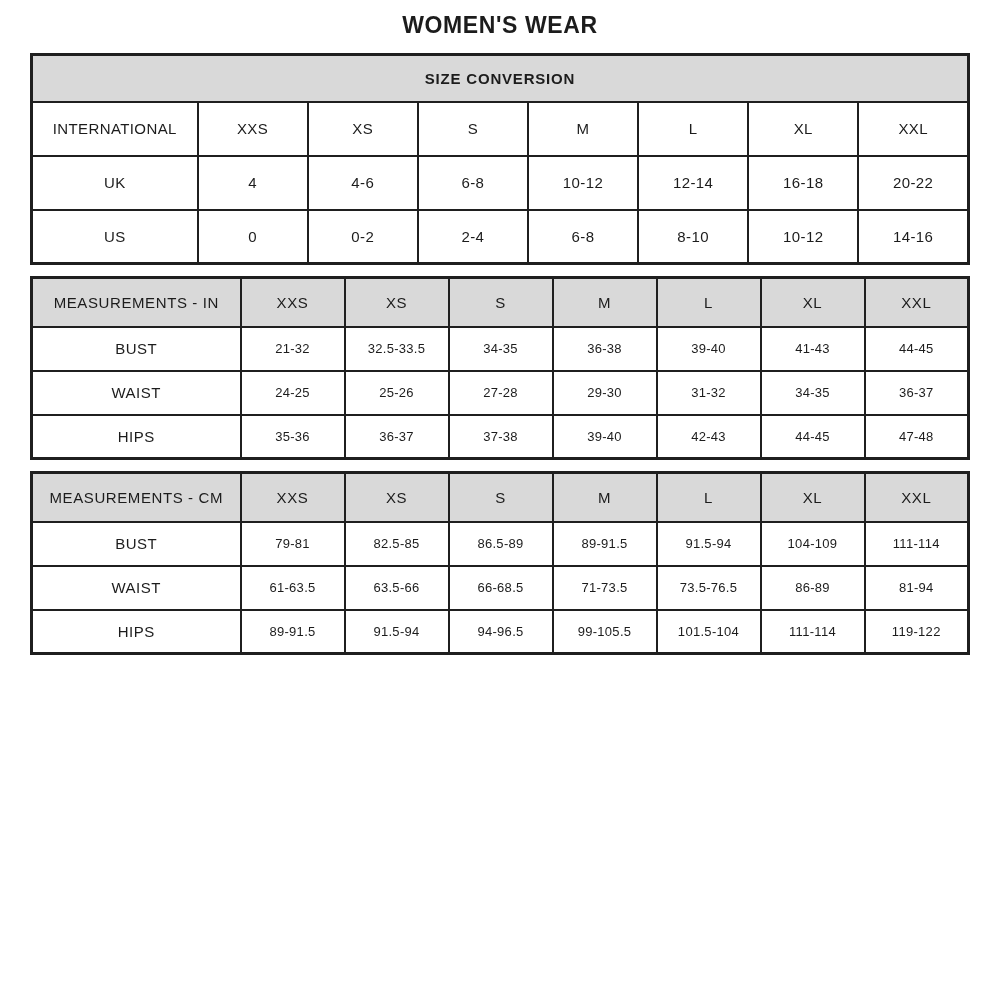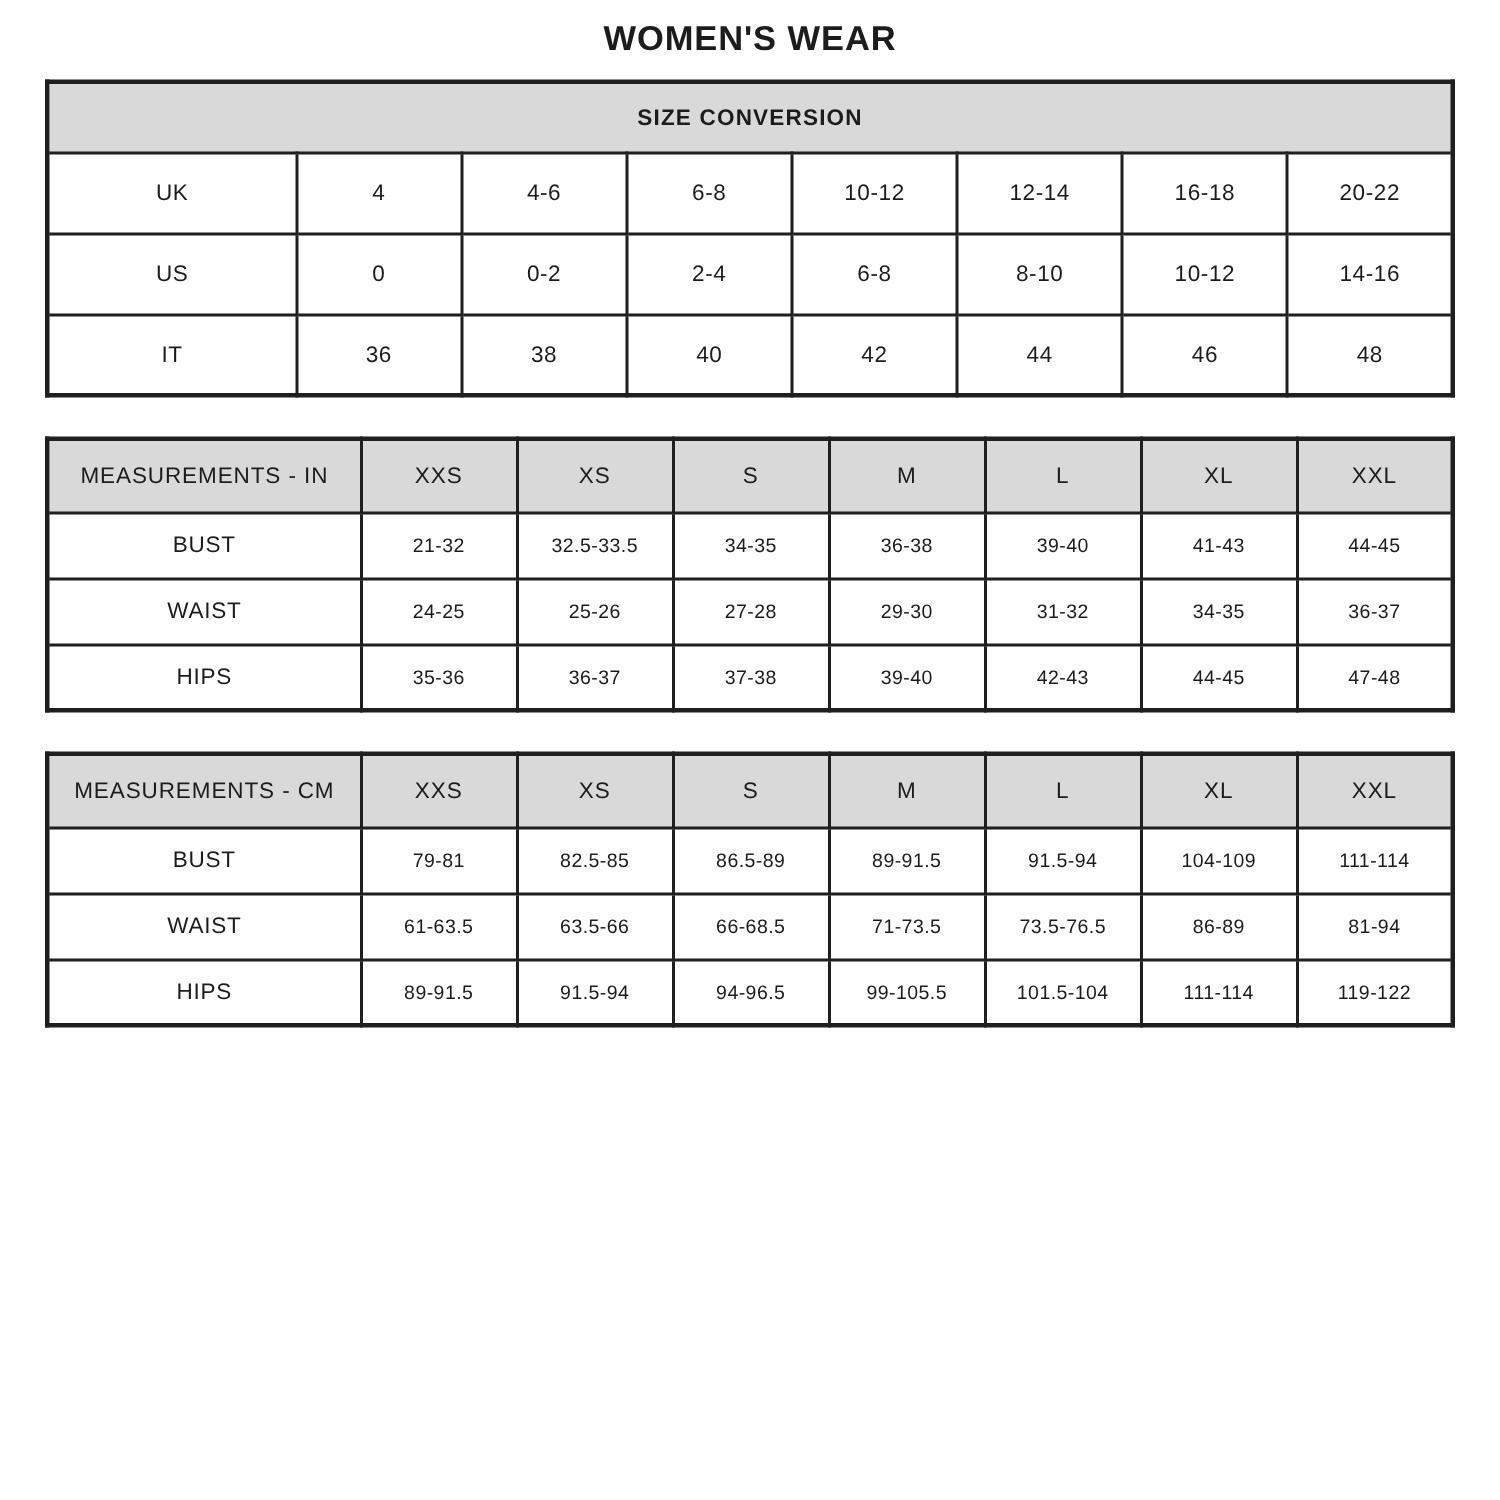--- a/index.html
+++ b/index.html
@@ -24,21 +24,21 @@
     font-size: 23px;
     font-weight: bold;
     letter-spacing: 0.6px;
     margin: 0 0 14px 0;
   }
 
   table.tbl {
     width: 940px;
     table-layout: fixed;
     border-collapse: collapse;
-    margin: 0 auto 26px auto;
+    margin: 0 auto 11px auto;
     border: 3px solid var(--line);
   }
   .tbl th, .tbl td {
     border: 2px solid var(--line);
     text-align: center;
     vertical-align: middle;
     padding: 0 4px;
     overflow: hidden;
     white-space: nowrap;
   }
@@ -93,48 +93,48 @@
         <col>
         <col>
     </colgroup>
     <thead>
       <tr>
         <th colspan="8" class="top-head">SIZE CONVERSION</th>
       </tr>
     </thead>
     <tbody id="conv-body">
         <tr>
+          <td class="label-cell">INTERNATIONAL</td>
+          <td class="value-cell">XXS</td>
+          <td class="value-cell">XS</td>
+          <td class="value-cell">S</td>
+          <td class="value-cell">M</td>
+          <td class="value-cell">L</td>
+          <td class="value-cell">XL</td>
+          <td class="value-cell">XXL</td>
+        </tr>
+        <tr>
           <td class="label-cell">UK</td>
           <td class="value-cell">4</td>
           <td class="value-cell">4-6</td>
           <td class="value-cell">6-8</td>
           <td class="value-cell">10-12</td>
           <td class="value-cell">12-14</td>
           <td class="value-cell">16-18</td>
           <td class="value-cell">20-22</td>
         </tr>
         <tr>
           <td class="label-cell">US</td>
           <td class="value-cell">0</td>
           <td class="value-cell">0-2</td>
           <td class="value-cell">2-4</td>
           <td class="value-cell">6-8</td>
           <td class="value-cell">8-10</td>
           <td class="value-cell">10-12</td>
           <td class="value-cell">14-16</td>
-        </tr>
-        <tr>
-          <td class="label-cell">IT</td>
-          <td class="value-cell">36</td>
-          <td class="value-cell">38</td>
-          <td class="value-cell">40</td>
-          <td class="value-cell">42</td>
-          <td class="value-cell">44</td>
-          <td class="value-cell">46</td>
-          <td class="value-cell">48</td>
         </tr>
       </tbody>
   </table>
 
   <table class="tbl t-meas">
     <colgroup>
       <col class="first">
         <col>
         <col>
         <col>

